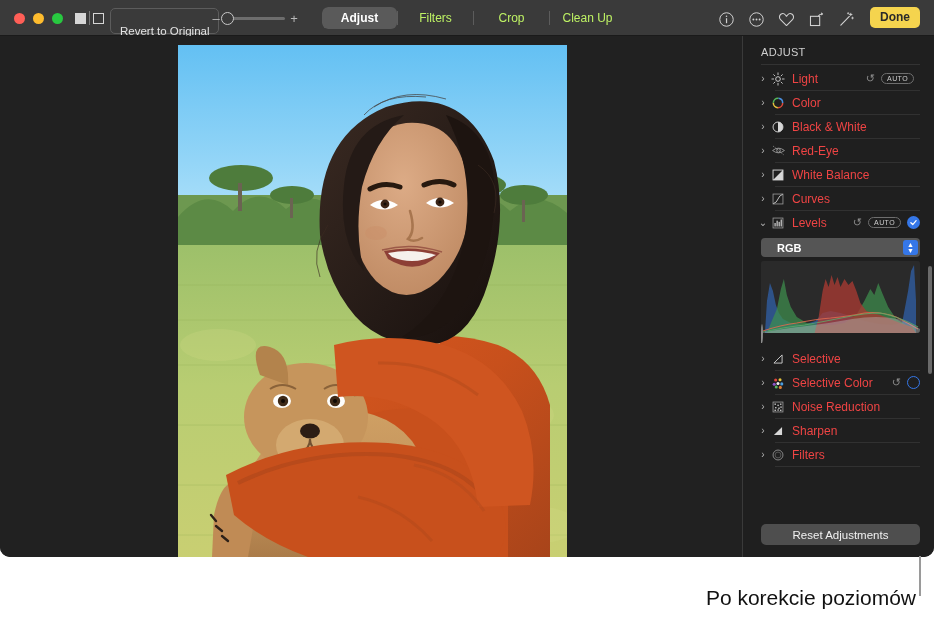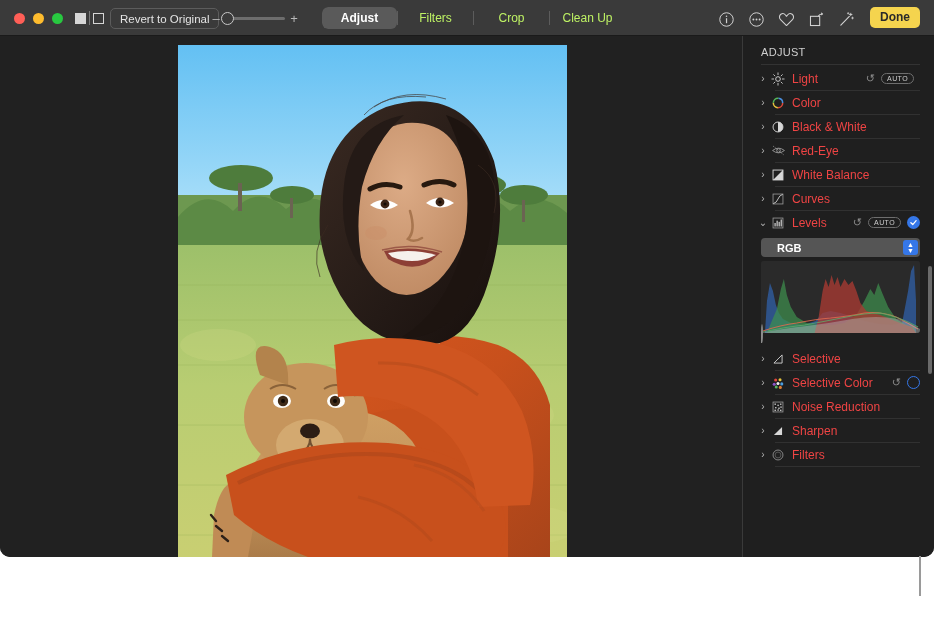--- a/index.html
+++ b/index.html
@@ -31,21 +31,21 @@
   .light.yellow { background: #febc2e; }
   .light.green { background: #28c840; }
 
   .viewmode { position: absolute; left: 75px; top: 11px; display: flex; align-items: center; }
   .vm-filled { width: 11px; height: 11px; background: #d6d6d6; }
   .vm-sep { width: 1px; height: 14px; background: #777; margin: 0 3px; }
   .vm-outline { width: 11px; height: 11px; border: 1.4px solid #d6d6d6; }
 
   .revert-btn {
     position: absolute; left: 110px; top: 8px; height: 21px;
-    padding: 0 9px; line-height: 20px;
+    padding: 12px 9px; line-height: 20px;
     border: 1px solid #5c5c5c; border-radius: 5px;
     color: #e3e3e3; font-size: 11.5px; background: transparent;
     white-space: nowrap;
   }
   .zoom-ctl { position: absolute; left: 210px; top: 11px; display: flex; align-items: center; gap: 0px; }
   .zm-minus, .zm-plus { color: #b9b9b9; font-size: 13px; width: 12px; text-align: center; }
   .zm-track { position: relative; width: 60px; height: 3px; background: #6d6d6d; border-radius: 2px; margin: 0 3px; }
   .zm-thumb { position: absolute; left: -4px; top: -5px; width: 13px; height: 13px;
               border-radius: 50%; border: 1.5px solid #c9c9c9; background: #3a3a3a; }
 
@@ -562,18 +562,20 @@
               <circle cx="12" cy="12" r="8.5" fill="none" stroke="#9a9a9a" stroke-width="1.4"></circle>
           <circle cx="12" cy="12" r="5" fill="none" stroke="#6d6d6d" stroke-width="1.2"></circle>
             </svg>
         </span>
         <span class="lbl">Filters</span>
       </div>
       <div class="row-sep"></div>
 
       <div class="scrollbar"></div>
 
+      <div class="reset-btn">Reset Adjustments</div>
     </div>
   </div>
 
   <div class="leader"></div>
+  <div class="caption">Po korekcie poziomów</div>
 
 </div>
 
 </body></html>

